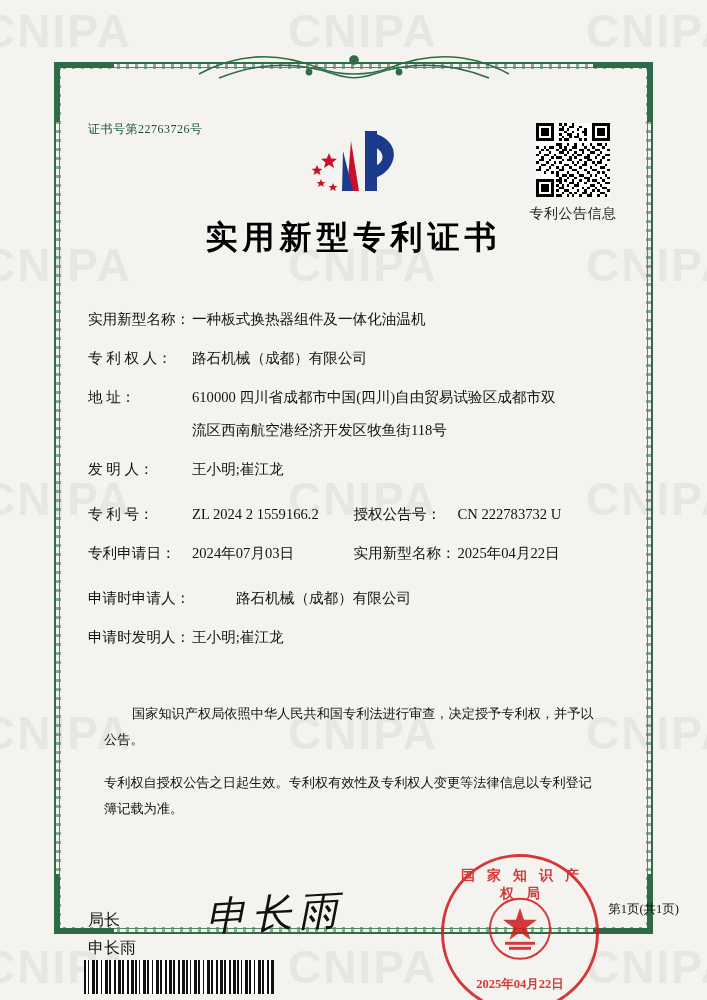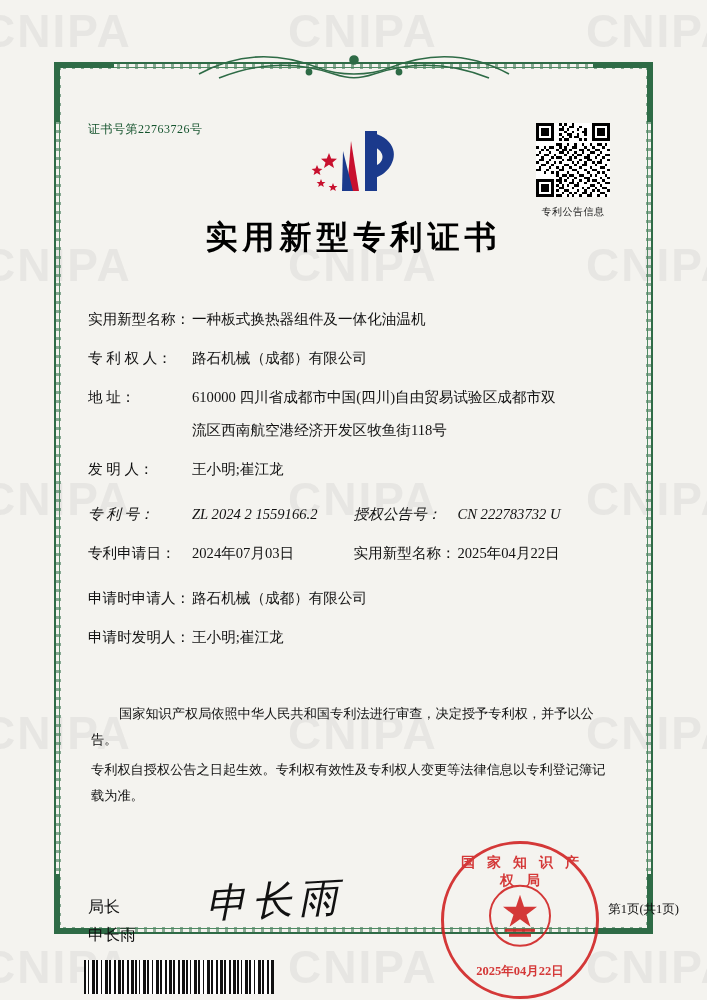--- a/index.html
+++ b/index.html
@@ -126,21 +126,21 @@
     width: 92px;
     text-align: center;
   }
   .qr {
     width: 74px;
     height: 74px;
     margin: 0 auto;
     background-color: #fff;
   }
   .qr-cap {
-    font-size: 10px;
+    font-size: 14px;
     color: #222;
     margin-top: 4px;
     letter-spacing: .5px;
   }
 
   .doc-title {
     text-align: center;
     font-size: 32px;
     font-weight: bold;
     letter-spacing: 5px;
@@ -176,21 +176,21 @@
   .indent-addr {
     padding-left: 104px;
   }
 
   .statement {
     margin-top: 50px;
     font-size: 13.2px;
     line-height: 2.0;
     color: #111;
   }
-  .statement p { margin: 3px; }
+  .statement p { margin: 16px; }
   .statement .p1 { text-indent: 28px; }
 
   
   .sign-area {
     position: relative;
     margin-top: 54px;
     height: 130px;
   }
   .sign-label {
     position: absolute;
@@ -561,21 +561,21 @@
       </div>
       <div class="row indent-addr">
         <div class="val">流区西南航空港经济开发区牧鱼街118号</div>
       </div>
 
       <div class="row">
         <div class="lbl">发  明  人：</div>
         <div class="val">王小明;崔江龙</div>
       </div>
 
-      <div class="row half" style="margin-top:18px;font-style:italic;">
+      <div class="row half" style="margin-top:18px;">
         <div class="col">
           <div class="lbl">专  利  号：</div>
           <div class="val">ZL 2024 2 1559166.2</div>
         </div>
         <div class="col">
           <div class="lbl">授权公告号：</div>
           <div class="val">CN 222783732 U</div>
         </div>
       </div>
 
@@ -583,21 +583,21 @@
         <div class="col">
           <div class="lbl">专利申请日：</div>
           <div class="val">2024年07月03日</div>
         </div>
         <div class="col">
           <div class="lbl">实用新型名称：</div>
           <div class="val">2025年04月22日</div>
         </div>
       </div>
 
-      <div class="row" style="margin-top:18px;">
+      <div class="row" style="margin-top:18px;gap:44px;">
         <div class="lbl">申请时申请人：</div>
         <div class="val">路石机械（成都）有限公司</div>
       </div>
 
       <div class="row">
         <div class="lbl">申请时发明人：</div>
         <div class="val">王小明;崔江龙</div>
       </div>
 
     </div>

